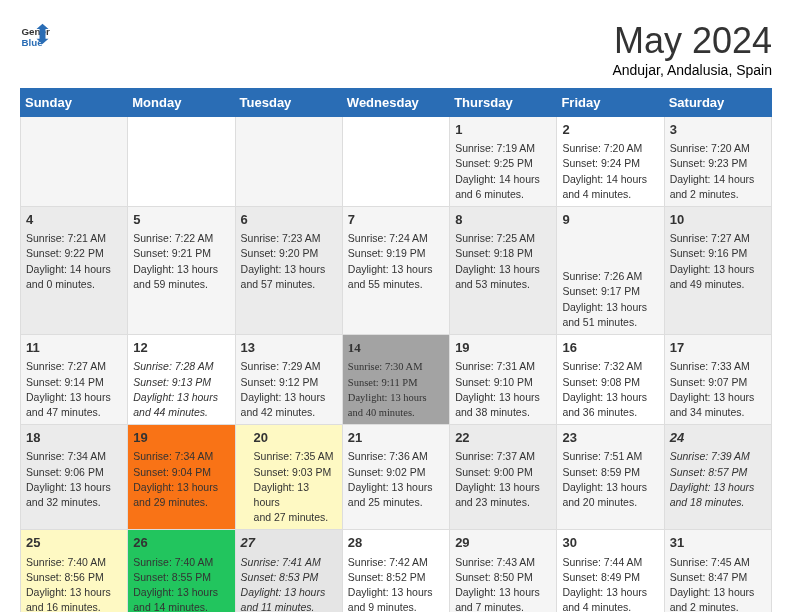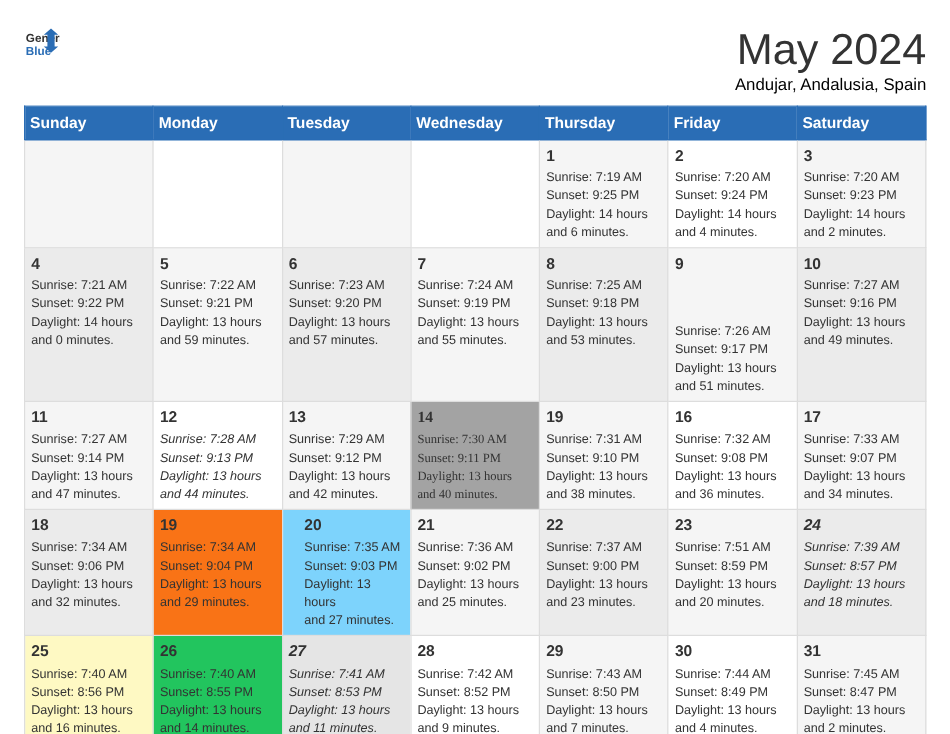--- a/index.html
+++ b/index.html
@@ -264,21 +264,21 @@
 Daylight: 13 hours
 and 32 minutes.</div>
         </td>
         <td style="background: #f97316;">
           <span class="day-num">19</span>
           <div class="day-info" style="white-space: pre-line;">Sunrise: 7:34 AM
 Sunset: 9:04 PM
 Daylight: 13 hours
 and 29 minutes.</div>
         </td>
-        <td style="background: #7dd3fc; padding-left: 18px;">
+        <td style="background: #fef9c3; padding-left: 18px;">
           <span class="day-num">20</span>
           <div class="day-info" style="white-space: pre-line;">Sunrise: 7:35 AM
 Sunset: 9:03 PM
 Daylight: 13 hours
 and 27 minutes.</div>
         </td>
         <td style="background: rgb(245, 245, 245);">
           <span class="day-num">21</span>
           <div class="day-info" style="white-space: pre-line;">Sunrise: 7:36 AM
 Sunset: 9:02 PM

